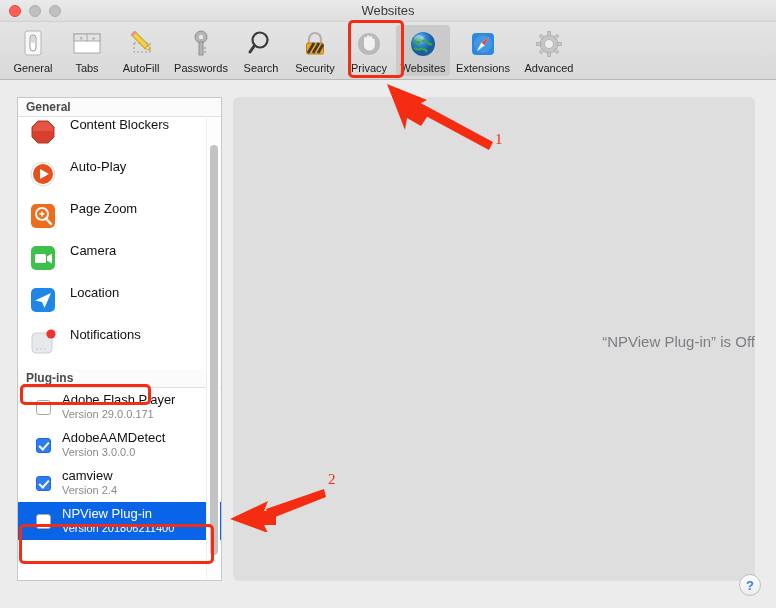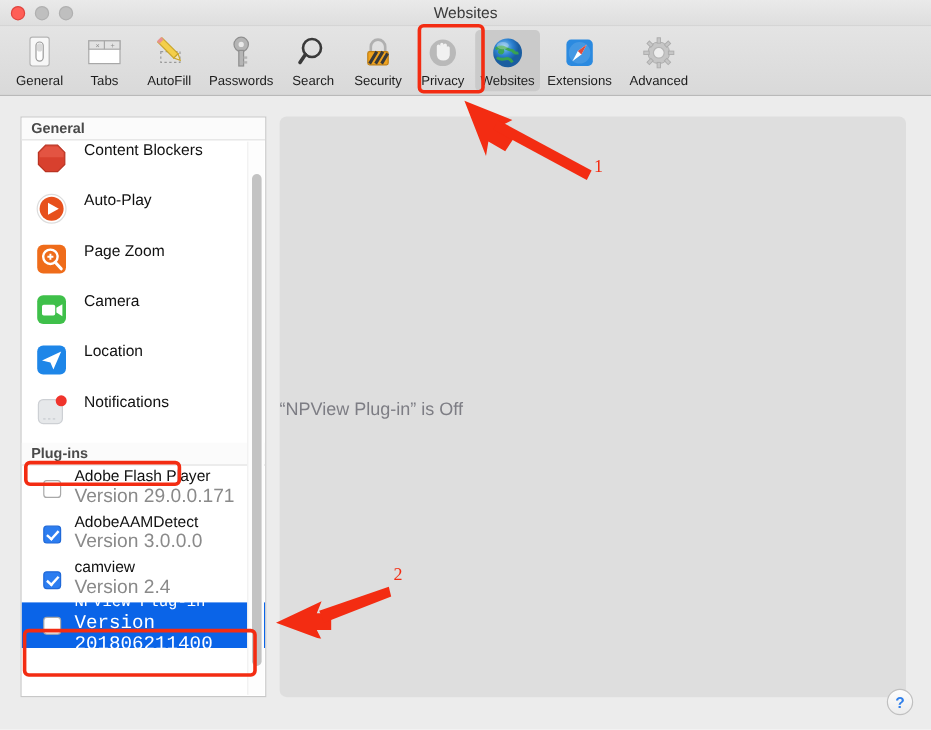--- a/index.html
+++ b/index.html
@@ -108,23 +108,23 @@
   }
   .cb.checked { background: #2c7df0; border-color: #2069d8; }
   .cb.checked:after {
     content: ""; position: absolute;
     left: 4px; top: 1px; width: 4px; height: 8px;
     border: solid #fff; border-width: 0 2px 2px 0;
     transform: rotate(42deg);
   }
   .plug-text { display: flex; flex-direction: column; line-height: 1.15; }
   .plug-name { font-size: 13px; color: #111; }
-  .plug-ver  { font-size: 16px; color: #8a8a8a; }
+  .plug-ver  { font-size: 11px; color: #8a8a8a; }
   .plug-row.selected .plug-name,
-  .plug-row.selected .plug-ver { color: #ffffff; font-family: Liberation Mono, monospace; }
+  .plug-row.selected .plug-ver { color: #ffffff; }
 
   .sb-track {
     position: absolute; right: 1px; top: 20px;
     width: 14px; bottom: 1px; background: #fdfdfd;
     border-left: 1px solid #efefef;
   }
   .sb-thumb {
     position: absolute; left: 3px; top: 27px;
     width: 8px; height: 410px; border-radius: 4px;
     background: #c3c3c3;
@@ -132,21 +132,21 @@
 
   
   .panel {
     position: absolute; left: 233px; top: 17px;
     width: 522px; height: 484px;
     background: #dedede;
     border-radius: 6px;
   }
   .panel-msg {
     position: absolute; left: 0; right: 0; top: 236px;
-    text-align: left;
+    text-align: right;
     font-size: 15px; color: #7d7d84;
   }
 
   
   .help-btn {
     position: absolute; right: 15px; bottom: 12px;
     width: 22px; height: 22px; border-radius: 50%;
     background: linear-gradient(180deg,#fdfdfd,#ececec);
     border: 1px solid #c0c0c0;
     display: flex; align-items: center; justify-content: center;

